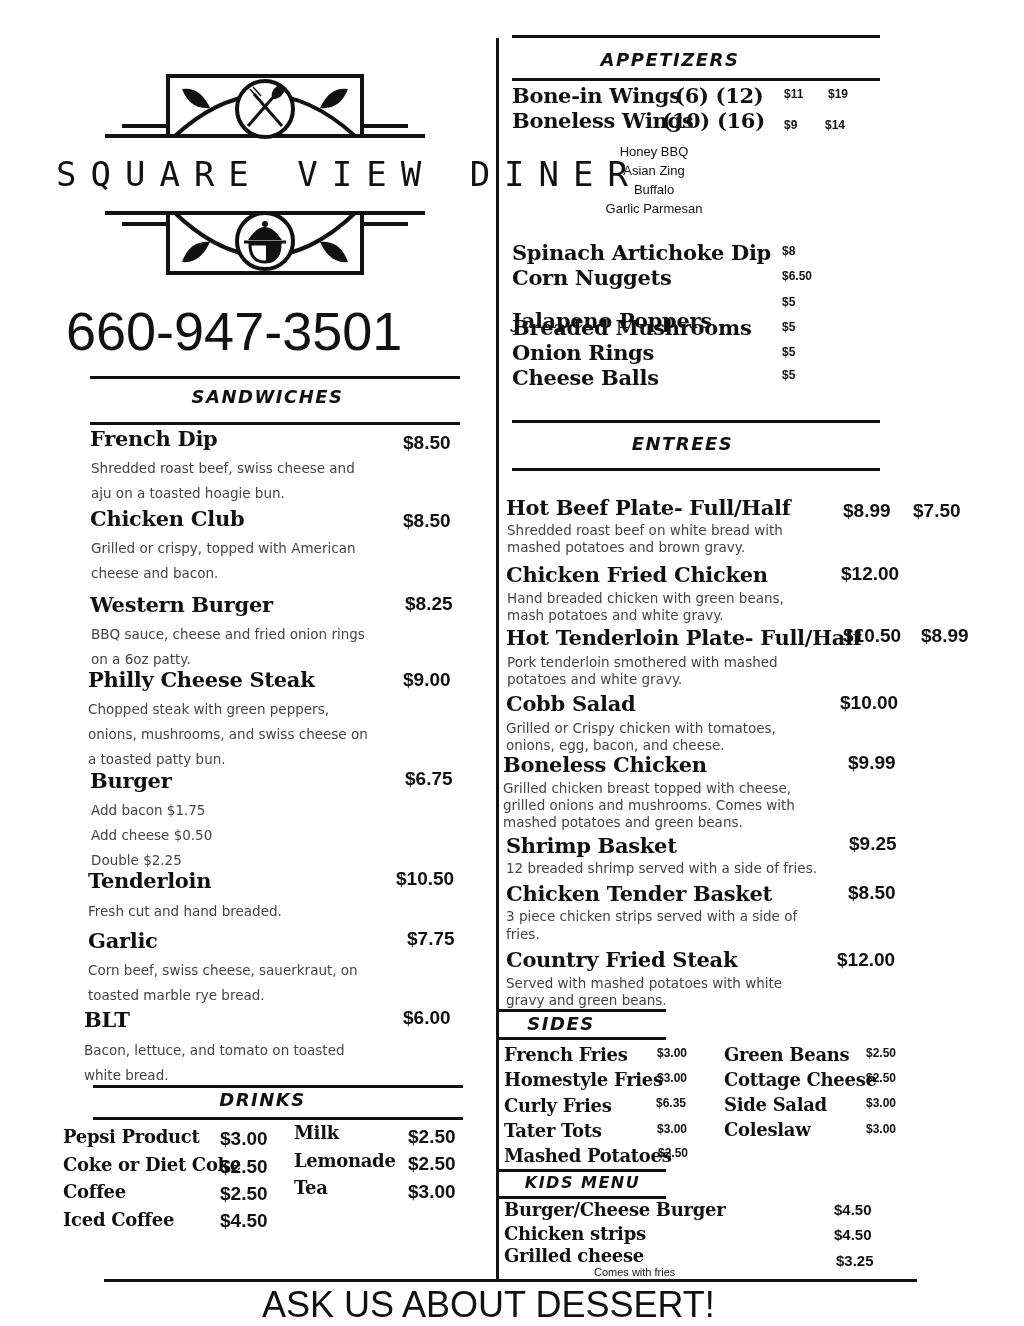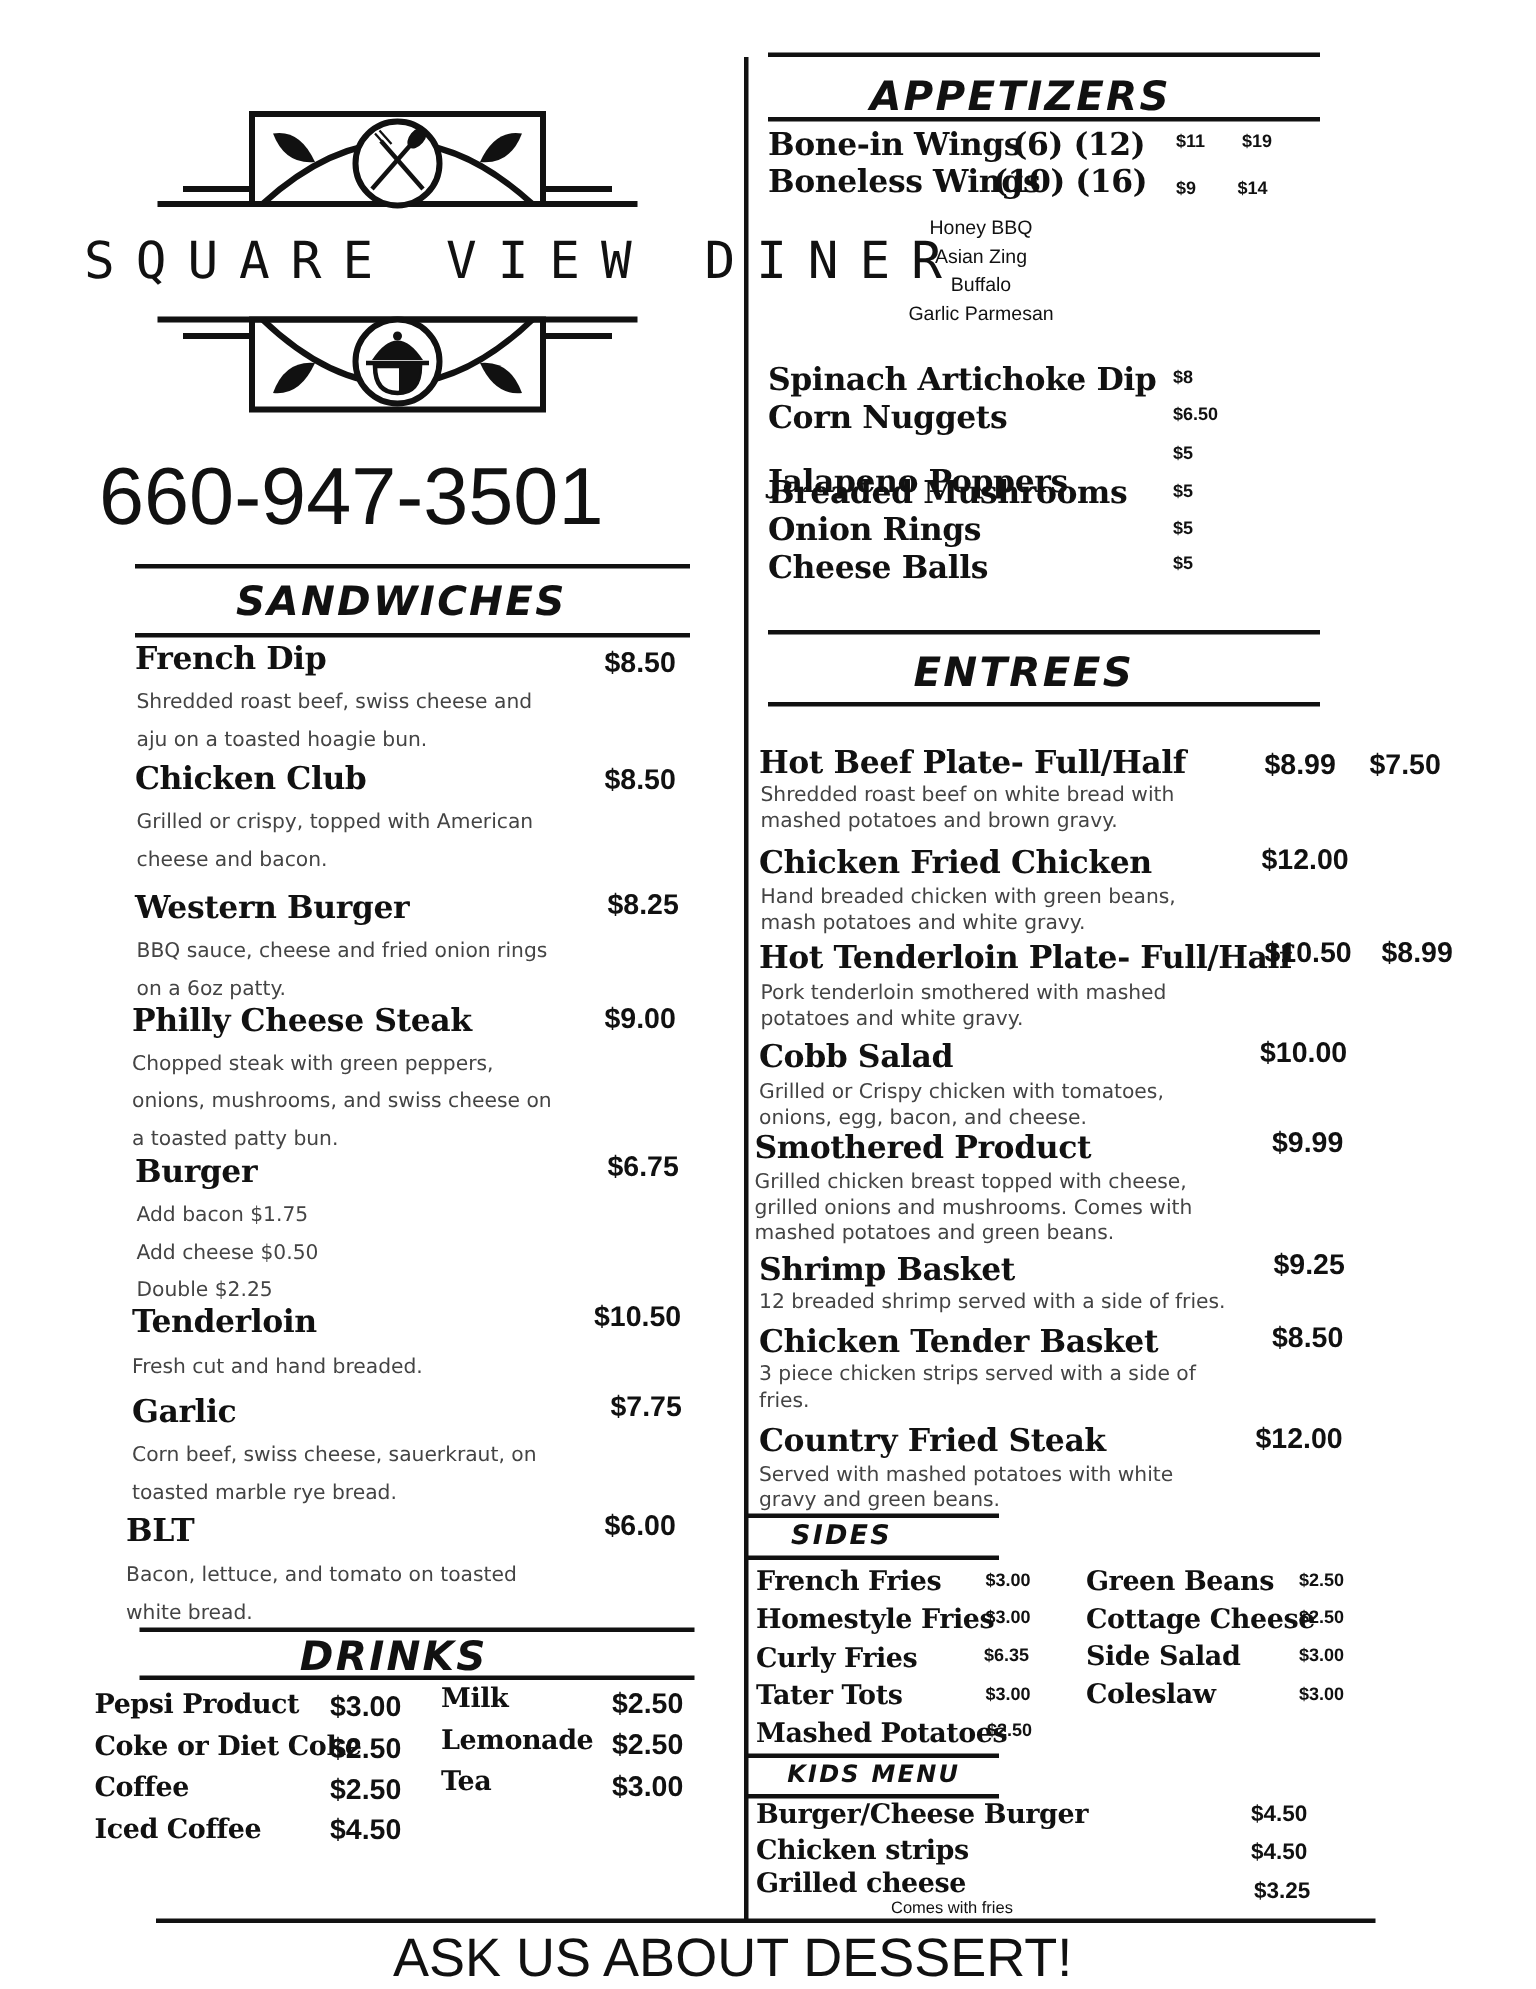--- a/index.html
+++ b/index.html
@@ -1,21 +1,21 @@
 <!DOCTYPE html>
 <html><head>
 <meta charset="utf-8">
 <style>
   * { margin: 0; padding: 0; box-sizing: border-box; }
   html, body { width: 1024px; height: 1326px; background: #ffffff; overflow: hidden; }
   body { position: relative; color: #111; font-family: "Liberation Sans", sans-serif; }
   .abs { position: absolute; }
   .rule { position: absolute; background: #111; height: 3px; }
   .vrule { position: absolute; background: #111; width: 3px; }
-  .heading { position: absolute; font-family: "DejaVu Sans", sans-serif; font-weight: bold; font-size: 27px; letter-spacing: 1.5px; text-align: center; font-style: italic; }
+  .heading { position: absolute; font-family: "DejaVu Sans", sans-serif; font-weight: bold; font-size: 18px; letter-spacing: 1.5px; text-align: center; font-style: italic; }
   .item-name { position: absolute; font-family: "DejaVu Serif", serif; font-weight: bold; font-size: 21px; white-space: nowrap; letter-spacing: -0.3px; }
   .item-name.sm { font-size: 18px; }
   .price { position: absolute; font-family: "Liberation Sans", sans-serif; font-weight: bold; font-size: 19px; white-space: nowrap; }
   .price.sm { font-size: 12px; }
   .price.xs { font-size: 15px; }
   .desc { position: absolute; font-family: "DejaVu Sans", sans-serif; font-size: 13.5px; color: #444; white-space: nowrap; line-height: 25px; }
   .desc.tight { line-height: 17px; }
   .flavor { position: absolute; font-family: "Liberation Sans", sans-serif; font-size: 13px; text-align: center; width: 160px; line-height: 19px; }
   .brand { position: absolute; font-family: "DejaVu Sans Mono", monospace; font-size: 34px; letter-spacing: 14px; white-space: nowrap; }
   .phone { position: absolute; font-family: "Liberation Sans", sans-serif; font-size: 54px; white-space: nowrap; }
@@ -191,21 +191,21 @@
   <div class="price" style="left:843px; top:625px;">$10.50</div>
   <div class="price" style="left:921px; top:625px;">$8.99</div>
   <div class="desc tight" style="left:507px; top:654px;">Pork tenderloin smothered with mashed</div>
   <div class="desc tight" style="left:507px; top:671px;">potatoes and white gravy.</div>
 
   <div class="item-name" style="left:506px; top:691px;">Cobb Salad</div>
   <div class="price" style="left:840px; top:692px;">$10.00</div>
   <div class="desc tight" style="left:506px; top:720px;">Grilled or Crispy chicken with tomatoes,</div>
   <div class="desc tight" style="left:506px; top:737px;">onions, egg, bacon, and cheese.</div>
 
-  <div class="item-name" style="left:503px; top:752px;">Smothered Product</div>
+  <div class="item-name" style="left:503px; top:752px;">Boneless Chicken</div>
   <div class="price" style="left:848px; top:752px;">$9.99</div>
   <div class="desc tight" style="left:503px; top:780px;">Grilled chicken breast topped with cheese,</div>
   <div class="desc tight" style="left:503px; top:797px;">grilled onions and mushrooms. Comes with</div>
   <div class="desc tight" style="left:503px; top:814px;">mashed potatoes and green beans.</div>
 
   <div class="item-name" style="left:506px; top:833px;">Shrimp Basket</div>
   <div class="price" style="left:849px; top:833px;">$9.25</div>
   <div class="desc tight" style="left:506px; top:860px;">12 breaded shrimp served with a side of fries.</div>
 
   <div class="item-name" style="left:506px; top:881px;">Chicken Tender Basket</div>

